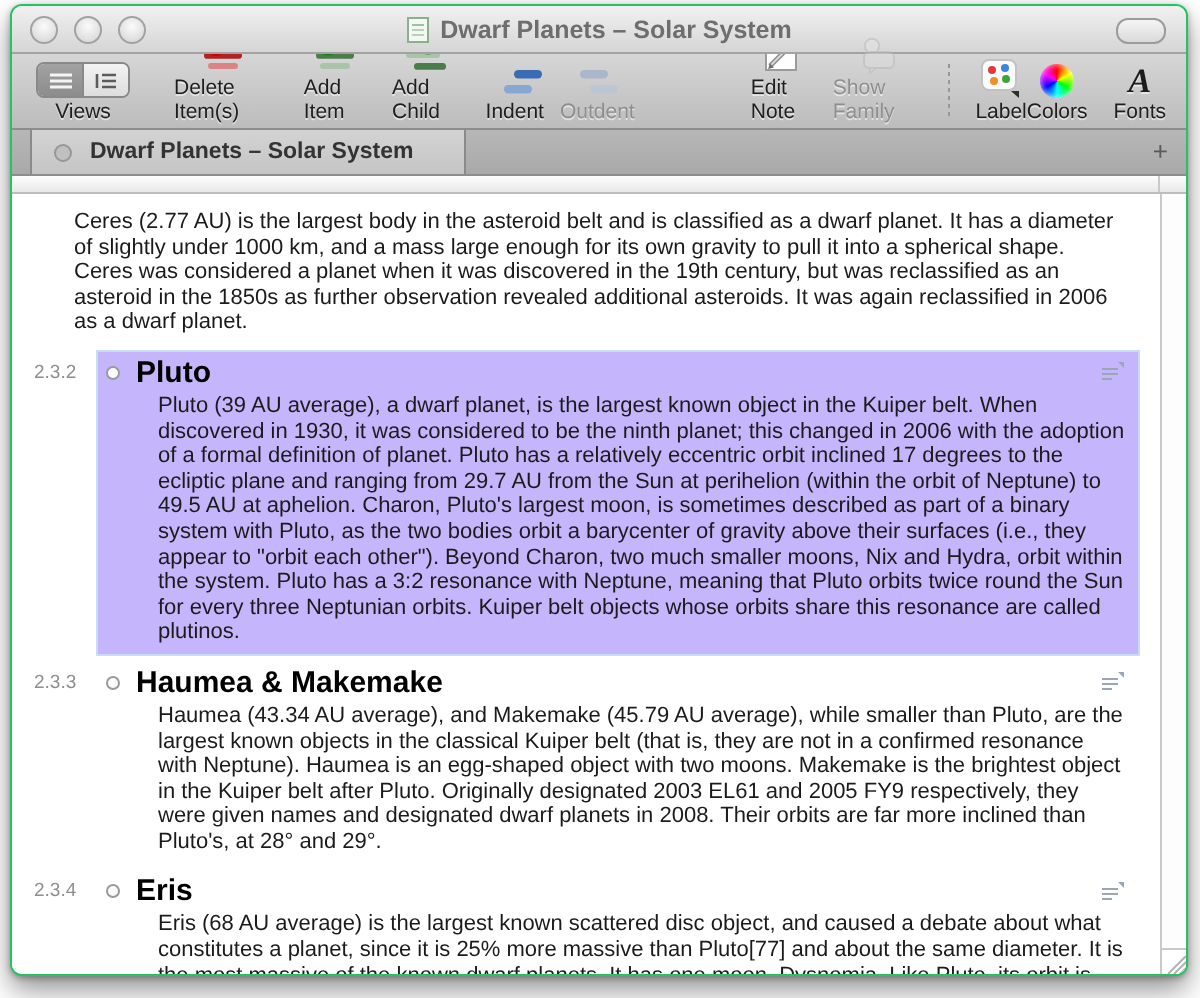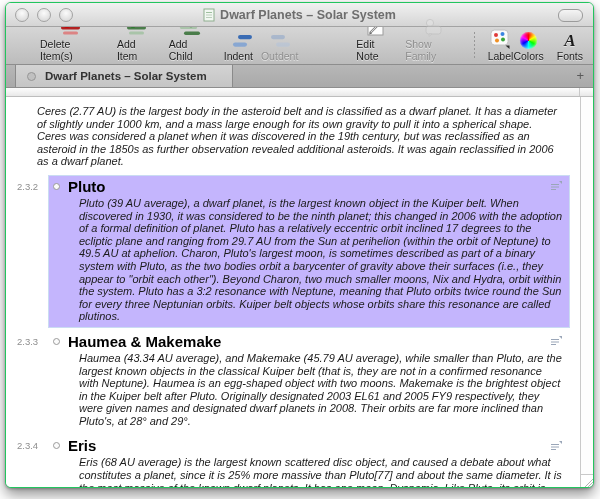--- a/index.html
+++ b/index.html
@@ -65,21 +65,21 @@
   .outline{position:absolute;left:0;top:0;right:14px;bottom:0;overflow:hidden;padding-top:5px;}
   .section{display:flex;margin-bottom:2px;}
   .sec-num{width:31px;min-width:31px;padding:6px 0 0 11px;font-size:9.5px;color:#8e8e8e;}
   .sec-body{flex:1;margin-right:9px;padding:2px 6px 5px 5px;border-radius:1px;}
   .sec-body.selected{background:#c4b5fd;box-shadow:inset 0 0 0 1px #cadcf2;}
   .sec-header{display:flex;align-items:center;height:19px;}
   .bullet{width:7px;height:7px;border:1px solid #9a9a9a;border-radius:50%;
     background:#fbfbfb;margin-right:8px;box-sizing:border-box;}
   .sec-title{font-size:15px;font-weight:bold;color:#000;margin:0;flex:1;line-height:19px;}
   .note-icon{margin-left:auto;margin-right:2px;display:flex;align-items:flex-start;}
-  .sec-text{margin-left:26px;margin-top:1px;font-size:11px;line-height:12.6px;color:#1b1b1b;font-style:italic;}
+  .sec-text{margin-left:26px;margin-top:1px;font-size:11px;line-height:12.6px;color:#1b1b1b;}
 </style>
 </head>
 <body>
 
 <div class="window">
 
   <div class="titlebar">
     <div class="lights">
       <span class="light"></span>
       <span class="light"></span>
@@ -92,20 +92,46 @@
         <line x1="3" y1="7" x2="9" y2="7" stroke="#bccfbc" stroke-width="1"></line>
         <line x1="3" y1="9.5" x2="9" y2="9.5" stroke="#bccfbc" stroke-width="1"></line>
       </svg>
       <span>Dwarf Planets – Solar System</span>
     </div>
     <span class="pill"></span>
   </div>
 
   <div class="toolbar">
 
+    <div class="titem">
+      <div class="icon-box">
+        <span class="seg-ctl">
+          <span class="seg active">
+            <svg width="13" height="9">
+              <g stroke="#f4f4f4" stroke-width="1.4">
+                <line x1="1" y1="1.5" x2="12" y2="1.5"></line>
+                  <line x1="1" y1="4.5" x2="12" y2="4.5"></line>
+                  <line x1="1" y1="7.5" x2="12" y2="7.5"></line>
+              </g>
+            </svg>
+          </span>
+          <span class="seg">
+            <svg width="13" height="9">
+              <g stroke="#5c5c5c" stroke-width="1.3">
+                <line x1="1.5" y1="1" x2="1.5" y2="8"></line>
+                  <line x1="4" y1="1.5" x2="11" y2="1.5"></line>
+                  <line x1="4" y1="4.5" x2="11" y2="4.5"></line>
+                  <line x1="4" y1="7.5" x2="11" y2="7.5"></line>
+              </g>
+            </svg>
+          </span>
+        </span>
+      </div>
+      <span>Views</span>
+    </div>
 
     <div class="titem" style="margin-left:22px;">
       <div class="icon-box">
         <svg width="24" height="20">
           <rect x="3" y="9" width="19" height="3.4" rx="1.7" fill="#b22222"></rect>
           <rect x="5" y="14.5" width="15" height="3" rx="1.5" fill="#dc8484"></rect>
           <circle cx="9" cy="5.4" r="4.6" fill="#fff" stroke="#c40000" stroke-width="1.7"></circle>
           <line x1="6" y1="2.4" x2="12" y2="8.4" stroke="#c40000" stroke-width="1.7"></line>
         </svg>
       </div>

